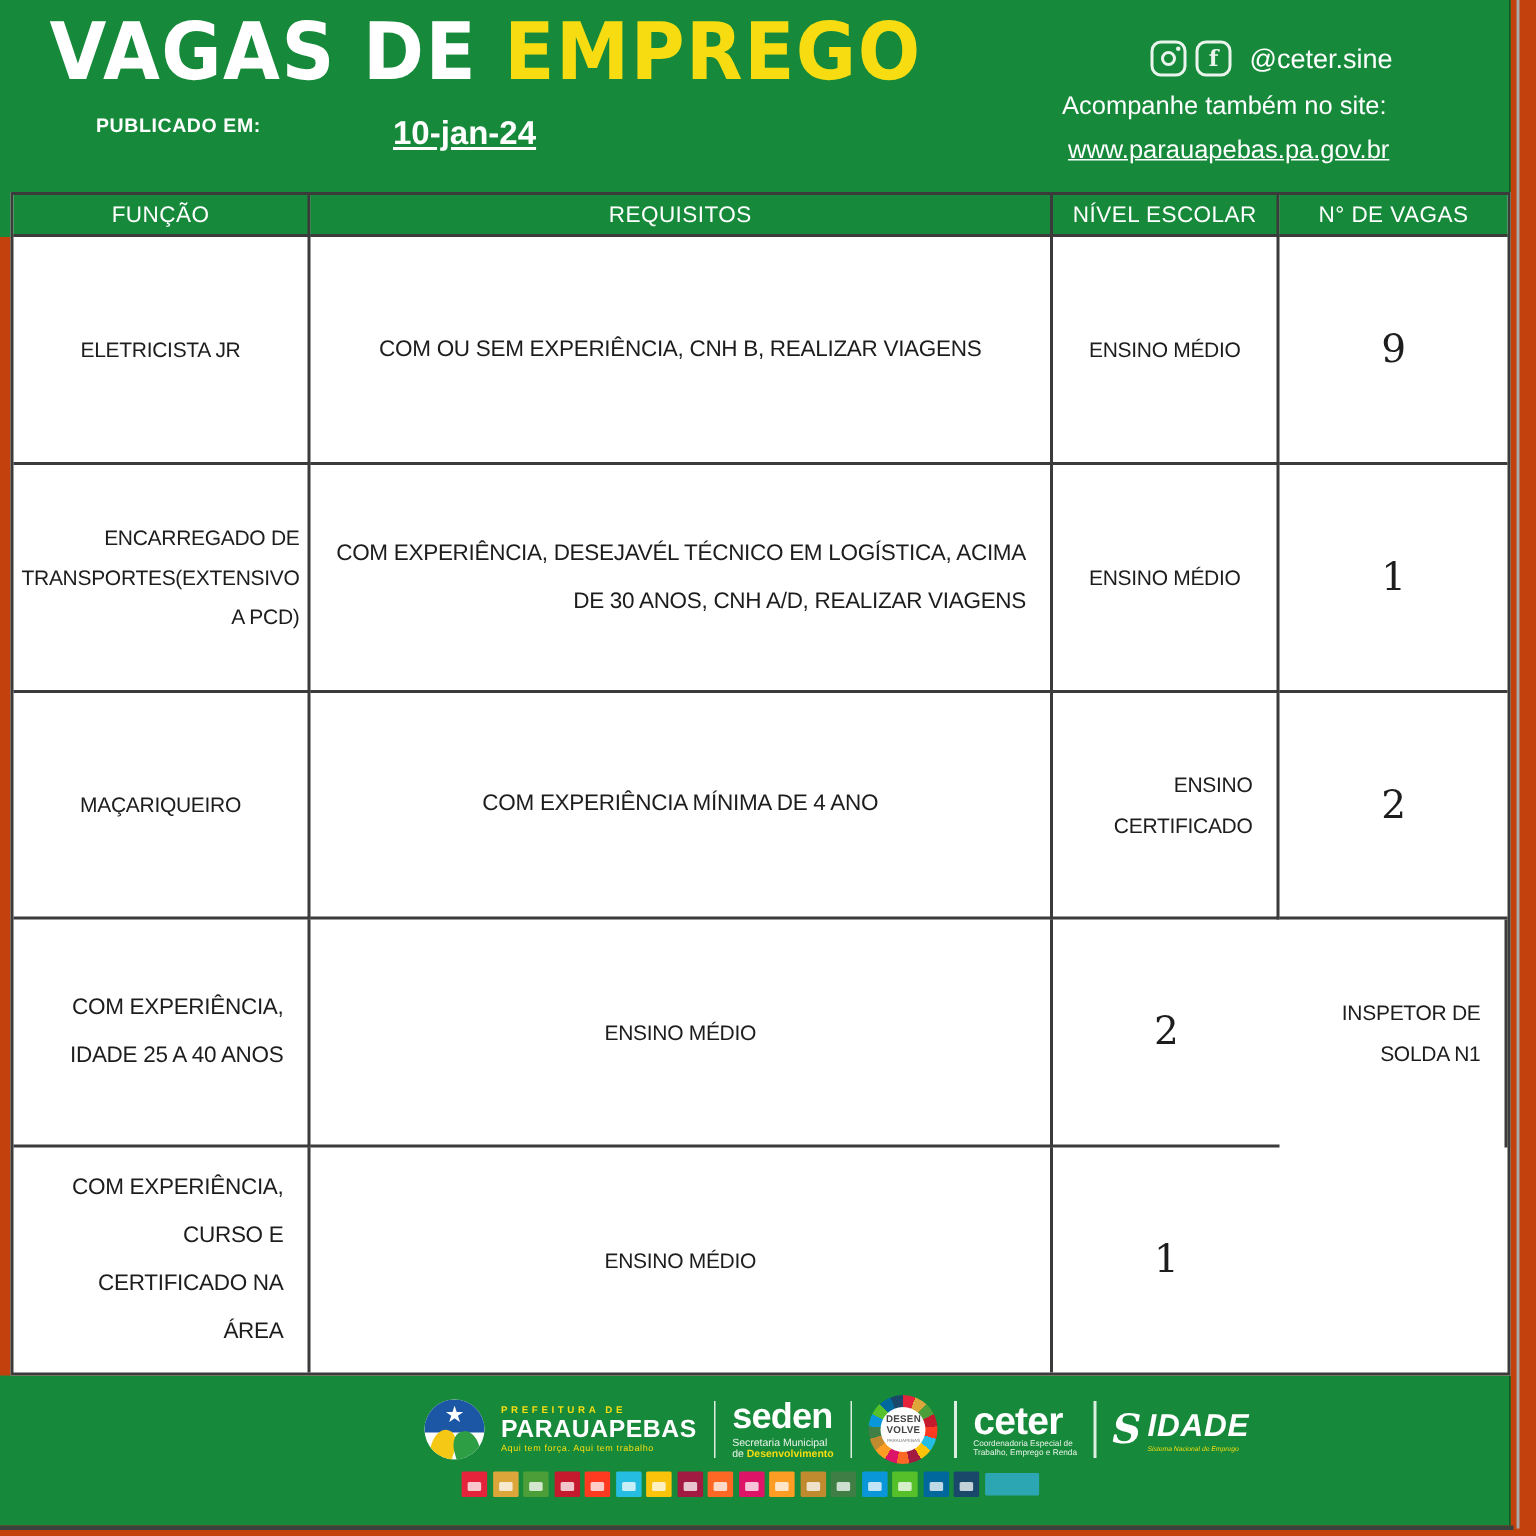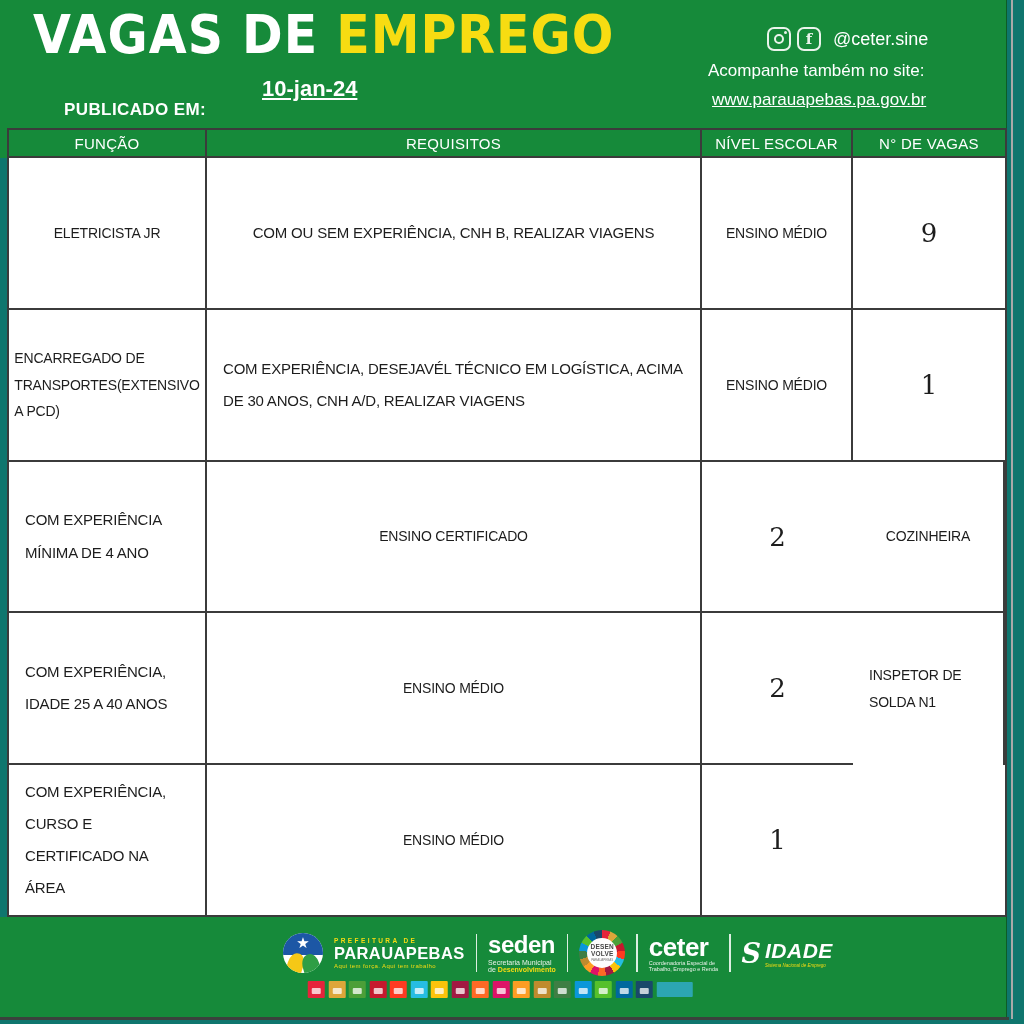--- a/index.html
+++ b/index.html
@@ -1,48 +1,48 @@
 <!DOCTYPE html>
 <html><head>
 <meta charset="utf-8">
 <style>
   * { margin:0; padding:0; box-sizing:border-box; }
   body { background:#e9e9e9; font-family:"Liberation Sans", sans-serif; }
-  .canvas { position:relative; width:1024px; height:1024px; background:#0f766e; overflow:hidden; margin:0 auto; }
+  .canvas { position:relative; width:1024px; height:1024px; background:#c2410c; overflow:hidden; margin:0 auto; }
 
   
   .green-top    { position:absolute; left:0; top:0;    width:1007px; height:158px; background:#168a3a; border-right:1px solid #0d5c26; }
   .green-bottom { position:absolute; left:0; top:917px; width:1007px; height:100px; background:#168a3a; border-right:1px solid #0d5c26; }
   .page-edge-v  { position:absolute; left:1011px; top:0; width:2px; height:1019px; background:#a9a9a9; }
   .page-edge-h  { position:absolute; left:0; top:1017px; width:1009px; height:3px; background:#3a423c; }
 
   
   .title { position:absolute; left:33px; top:4px; font-family:"DejaVu Sans", sans-serif;
            font-weight:800; font-size:49px; letter-spacing:1px; color:#fff;
            transform:scaleY(1.08); transform-origin:top left; white-space:nowrap; }
   .title .accent { color:#f7dc12; }
-  .published-label { position:absolute; left:64px; top:100px; color:#fff; font-weight:bold; font-size:17px; letter-spacing:.4px; }
+  .published-label { position:absolute; left:64px; top:76px; color:#fff; font-weight:bold; font-size:13px; letter-spacing:.4px; }
   .published-date  { position:absolute; left:262px; top:76px; color:#fff; font-weight:bold; font-size:22px;text-decoration:underline; }
 
   .social { position:absolute; left:767px; top:27px; display:flex; align-items:center; gap:6px; }
   .ig { width:24px; height:24px; border:2.5px solid #eaf4ec; border-radius:7px; position:relative; }
   .ig .lens { position:absolute; left:50%; top:50%; width:10px; height:10px; border:2px solid #eaf4ec; border-radius:50%; transform:translate(-50%,-50%); }
   .ig .dot  { position:absolute; right:2px; top:2px; width:3px; height:3px; background:#eaf4ec; border-radius:50%; }
   .fb { width:24px; height:24px; border:2.5px solid #eaf4ec; border-radius:7px; display:flex; align-items:center; justify-content:center;
         color:#eaf4ec; font-weight:bold; font-size:15px; font-family:"DejaVu Serif", serif; }
   .handle { color:#fff; font-size:18px; margin-left:6px; }
   .site-line1 { position:absolute; left:708px; top:61px; color:#fff; font-size:17px; }
   .site-line2 { position:absolute; left:712px; top:90px; color:#fff; font-size:17px;text-decoration:underline; }
 
   
   .jobs-table { position:absolute; left:7px; top:128px; width:1000px; border:2px solid #3b3b3b; background:#fff;
                 display:grid; grid-template-columns:198px 495px 151px 152px;
                 grid-template-rows:28px 152px 152px 151px 152px 150px; }
   .cell { border-right:2px solid #3b3b3b; border-bottom:2px solid #3b3b3b;
-          display:flex; align-items:center; justify-content:center; text-align:left;
+          display:flex; align-items:center; justify-content:center; text-align:right;
           padding:4px 16px; color:#1d1d1d; letter-spacing:-0.2px; }
   .cell.last-col { border-right:none; }
   .cell.last-row { border-bottom:none; }
   .th { background:#168a3a; color:#fff; font-size:15px; letter-spacing:.3px; padding:0 6px; }
   .funcao { font-size:14px; line-height:1.9; }
   .req    { font-size:15px; line-height:2.15; }
   .nivel  { font-size:14px; line-height:1.9; }
   .vagas  { font-family:"DejaVu Serif", serif; font-size:26px; }
 
   
@@ -116,25 +116,25 @@
     <div class="cell funcao">ELETRICISTA JR</div>
     <div class="cell req">COM OU SEM EXPERIÊNCIA, CNH B, REALIZAR VIAGENS</div>
     <div class="cell nivel">ENSINO MÉDIO</div>
     <div class="cell vagas last-col">9</div>
 
     <div class="cell funcao">ENCARREGADO DE TRANSPORTES(EXTENSIVO A PCD)</div>
     <div class="cell req">COM EXPERIÊNCIA,  DESEJAVÉL TÉCNICO EM LOGÍSTICA, ACIMA DE 30 ANOS, CNH A/D, REALIZAR VIAGENS</div>
     <div class="cell nivel">ENSINO MÉDIO</div>
     <div class="cell vagas last-col">1</div>
 
+    <div class="cell funcao">MAÇARIQUEIRO</div>
     <div class="cell req">COM EXPERIÊNCIA MÍNIMA DE 4 ANO</div>
     <div class="cell nivel">ENSINO CERTIFICADO</div>
     <div class="cell vagas last-col">2</div>
 
-    <div class="cell funcao">COZINHEIRA</div>
     <div class="cell req">COM EXPERIÊNCIA, IDADE 25 A 40 ANOS</div>
     <div class="cell nivel">ENSINO MÉDIO</div>
     <div class="cell vagas last-col">2</div>
 
     <div class="cell funcao last-row">INSPETOR DE SOLDA N1</div>
     <div class="cell req last-row">COM EXPERIÊNCIA, CURSO E CERTIFICADO NA ÁREA</div>
     <div class="cell nivel last-row">ENSINO MÉDIO</div>
     <div class="cell vagas last-col last-row">1</div>
   </div>
 

